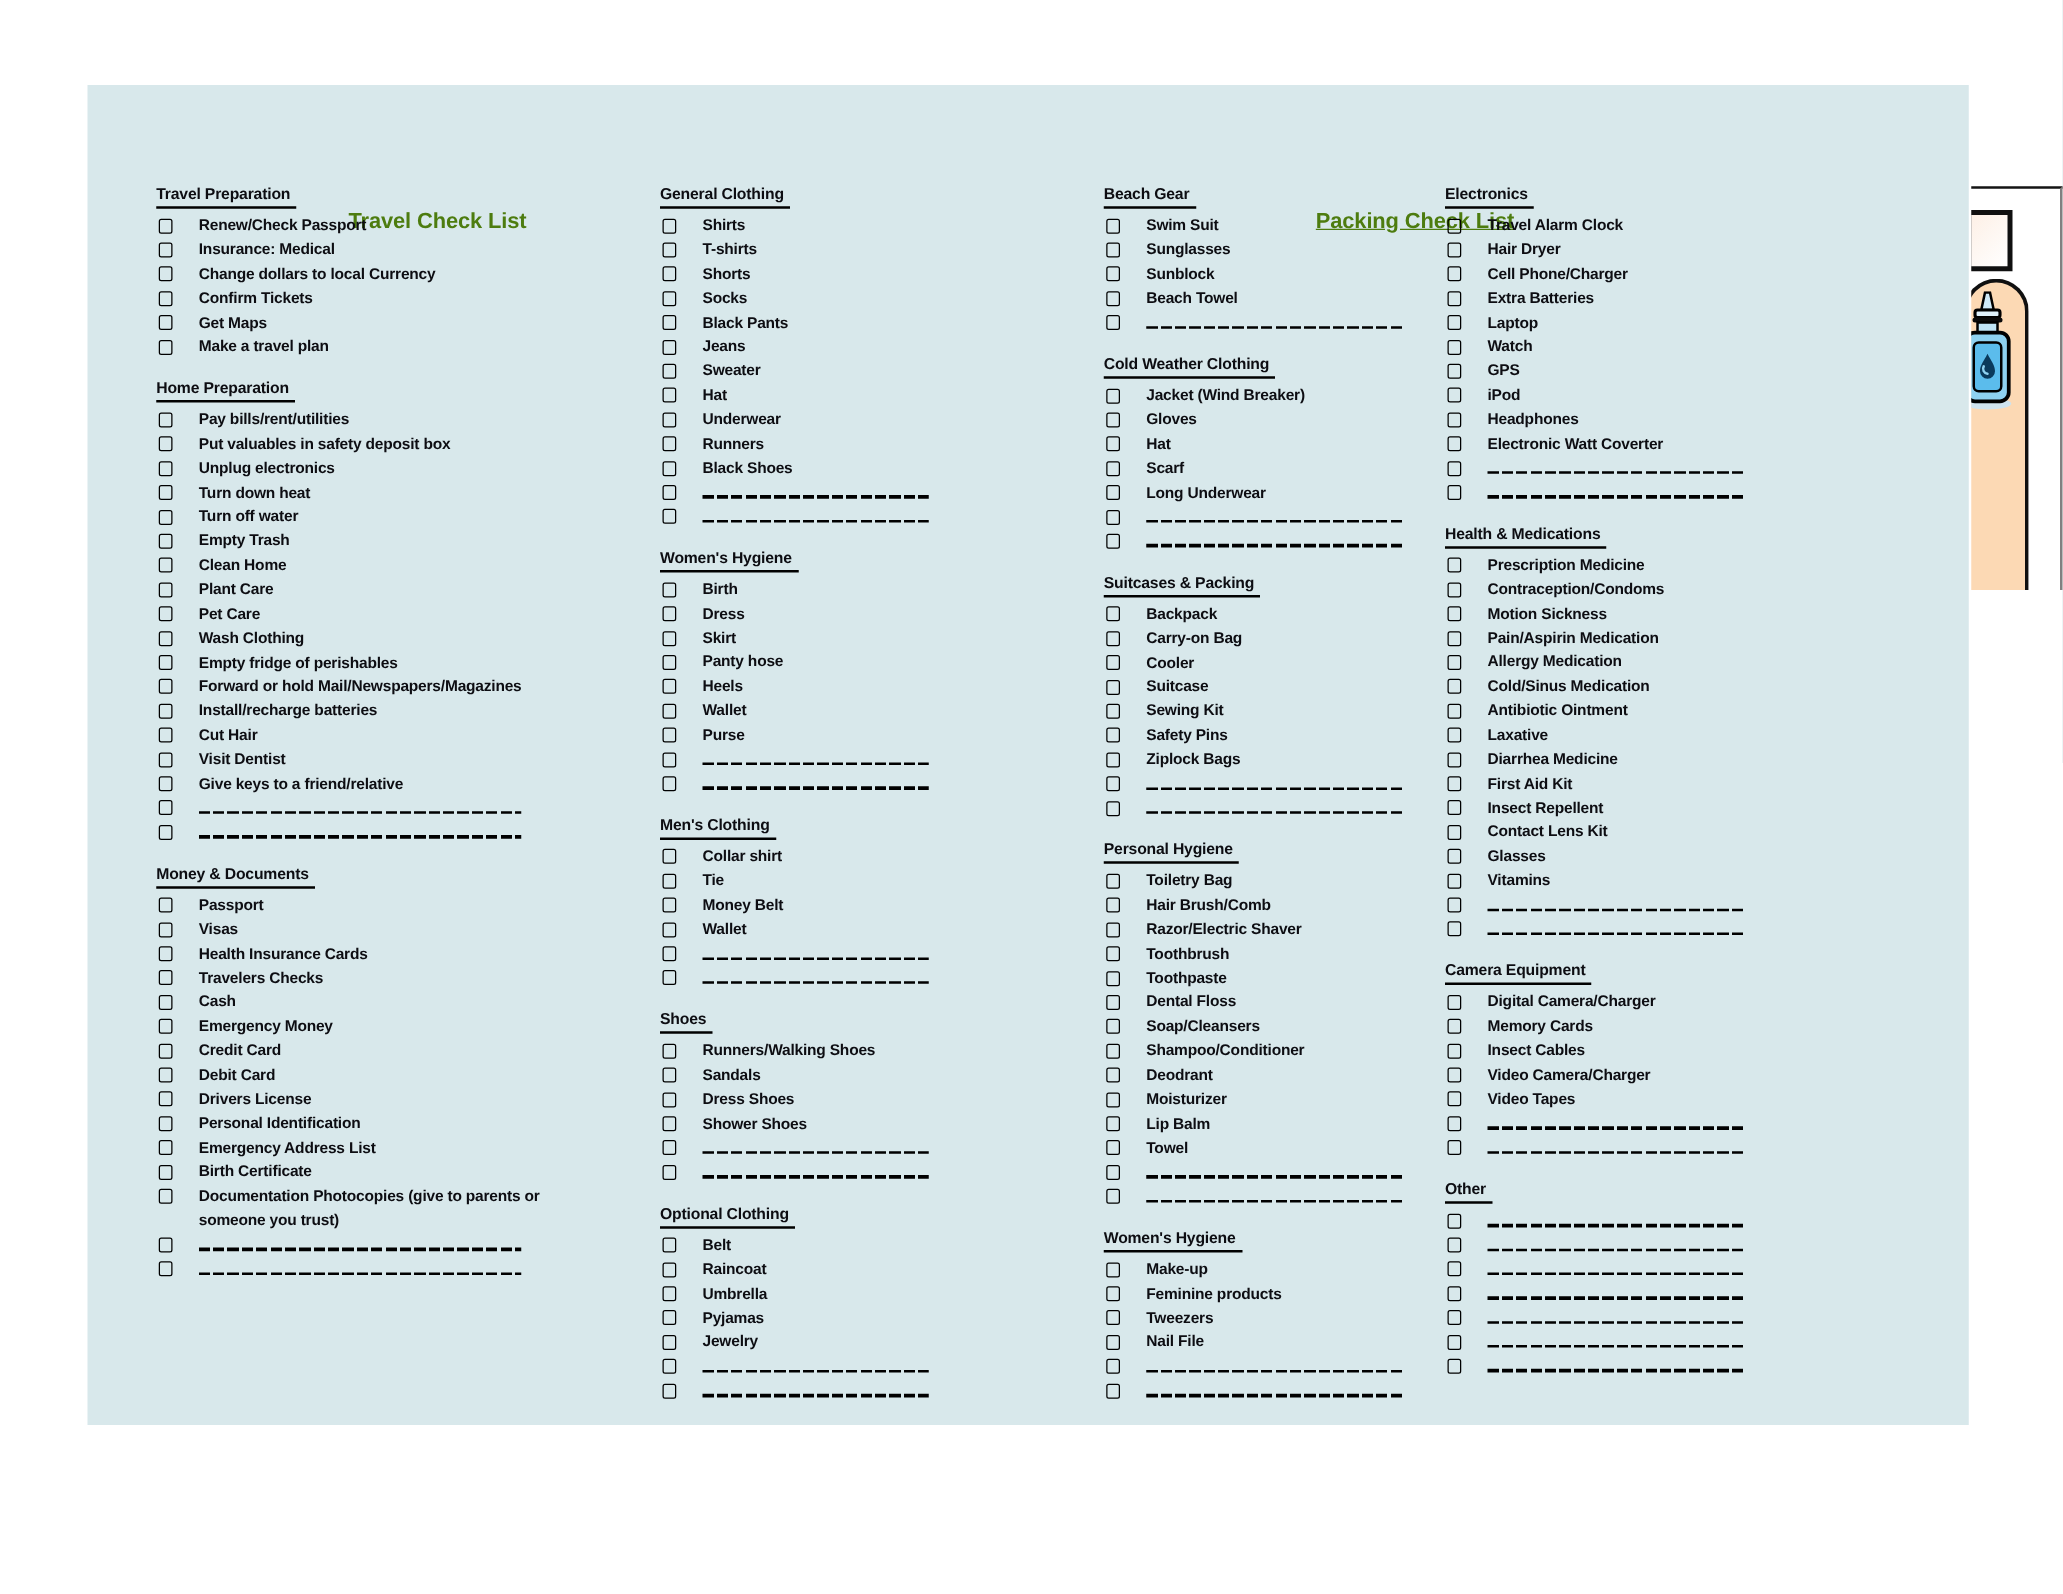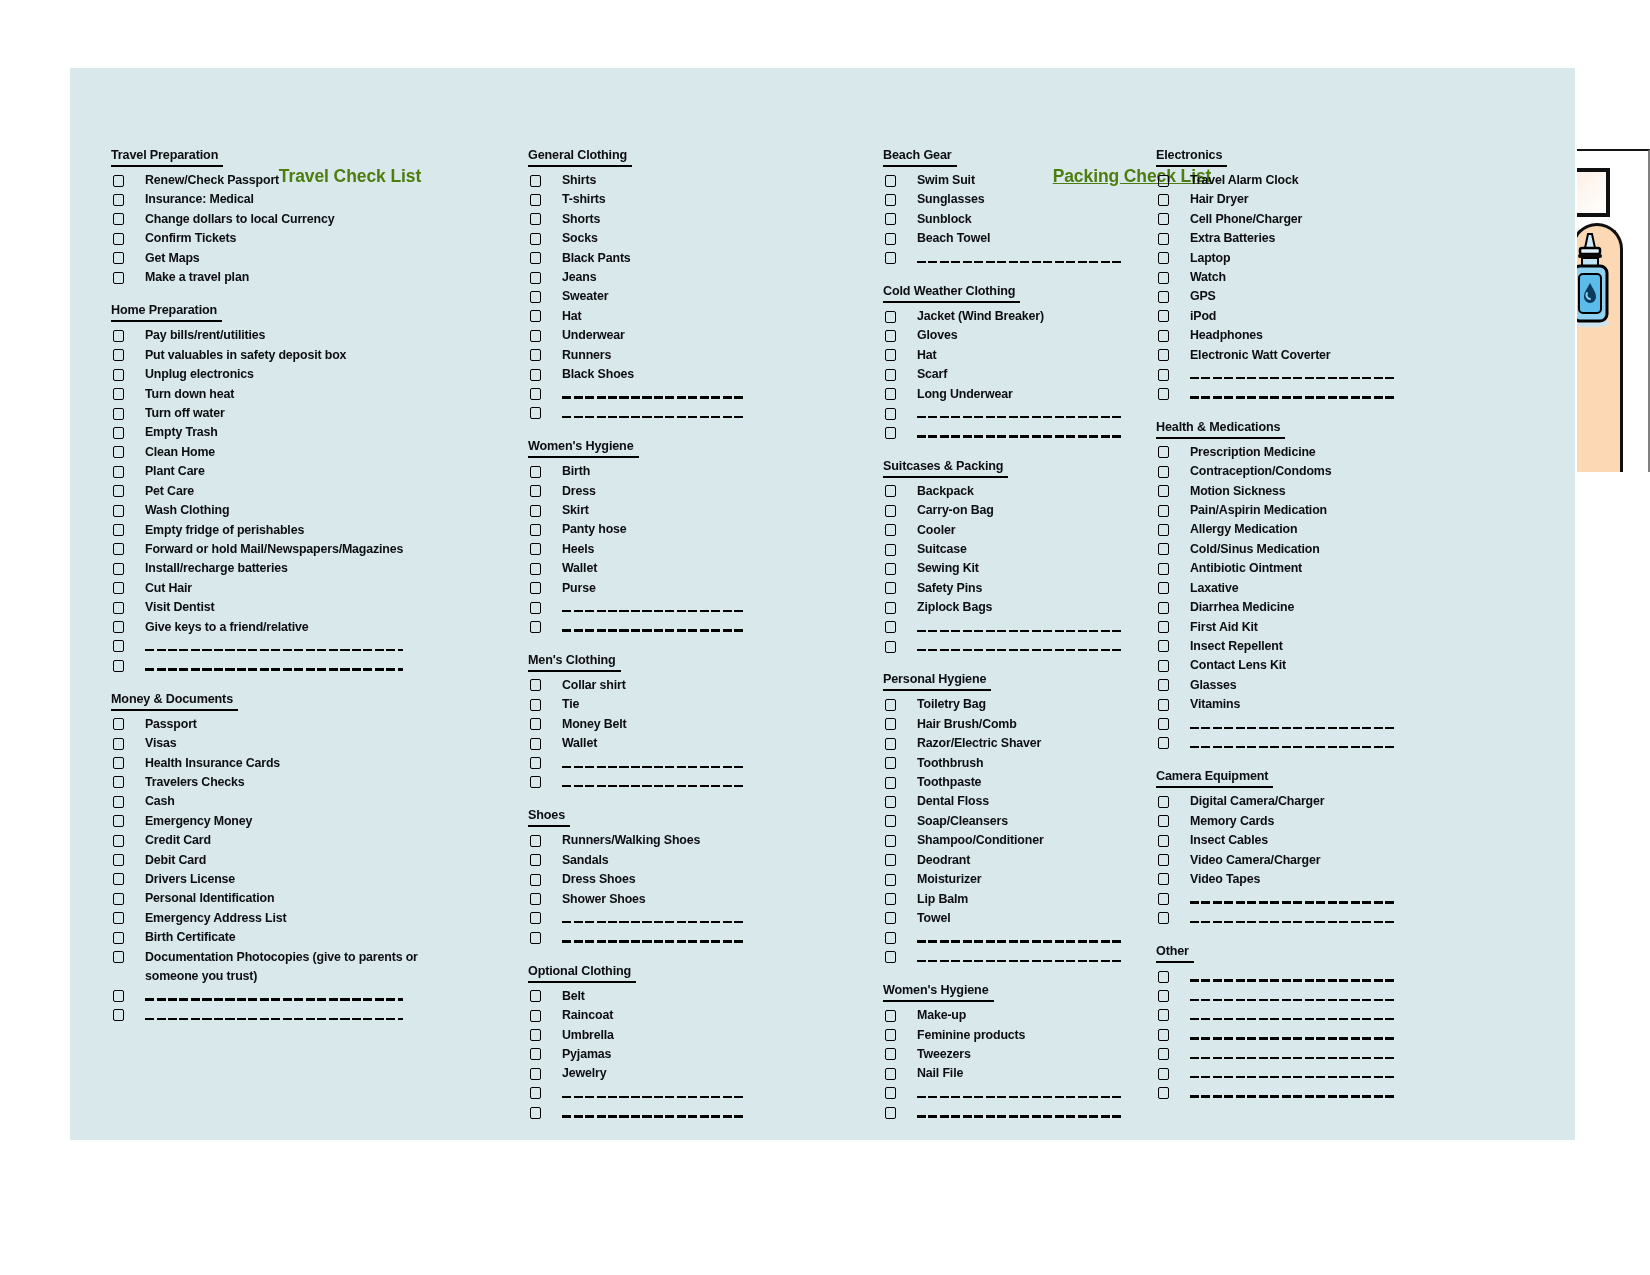--- a/index.html
+++ b/index.html
@@ -11,21 +11,21 @@
     position:absolute;left:70px;top:68px;width:1505px;height:1072px;
     background:#d8e8eb;color:#0d0d12;
   }
   .doc-title{
     position:absolute;top:98px;width:300px;text-align:center;
     font-size:17.5px;font-weight:700;color:#4d7c0f;letter-spacing:-0.1px;
   }
   #title-travel{left:130px;}
   #title-packing{left:912px;text-decoration:underline;}
   .col{position:absolute;top:80px;}
-  .col-0{left:41px;width:402px;--bw:258px;}
+  .col-0{left:55px;width:402px;--bw:258px;}
   .col-1{left:458px;width:230px;--bw:181px;}
   .col-2{left:784px;width:250px;margin-left:29px;--bw:206px;}
   .col-3{left:1086px;width:250px;--bw:206px;}
   .section{margin-top:16px;}
   .section:first-child{margin-top:0;}
   .sec-header{
     display:table;font-size:12.6px;font-weight:700;letter-spacing:-0.15px;
     line-height:15px;padding:0 5px 2px 0;border-bottom:2.2px solid #000;
     margin-bottom:4px;white-space:nowrap;
   }

